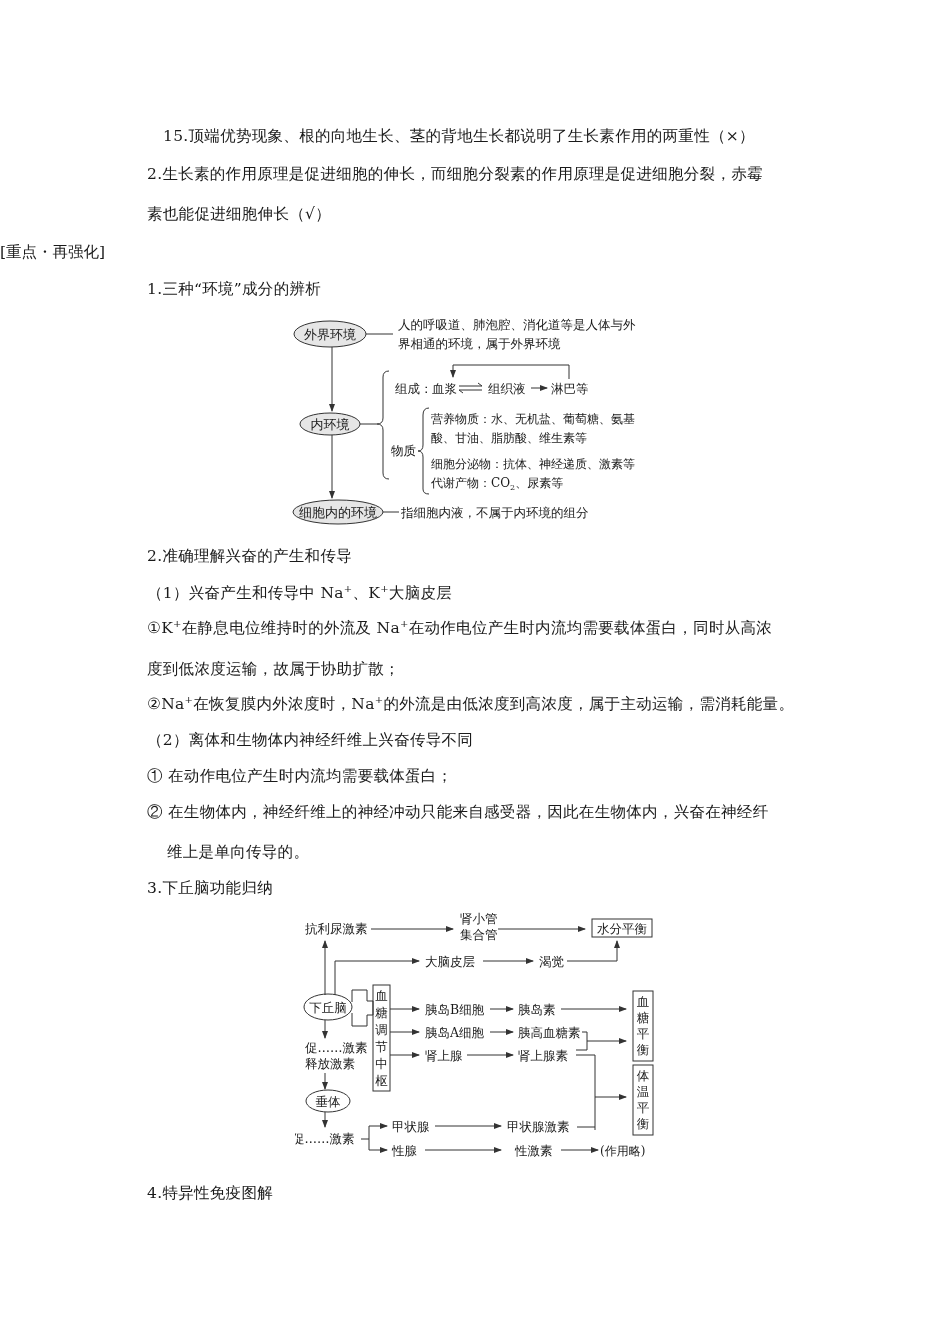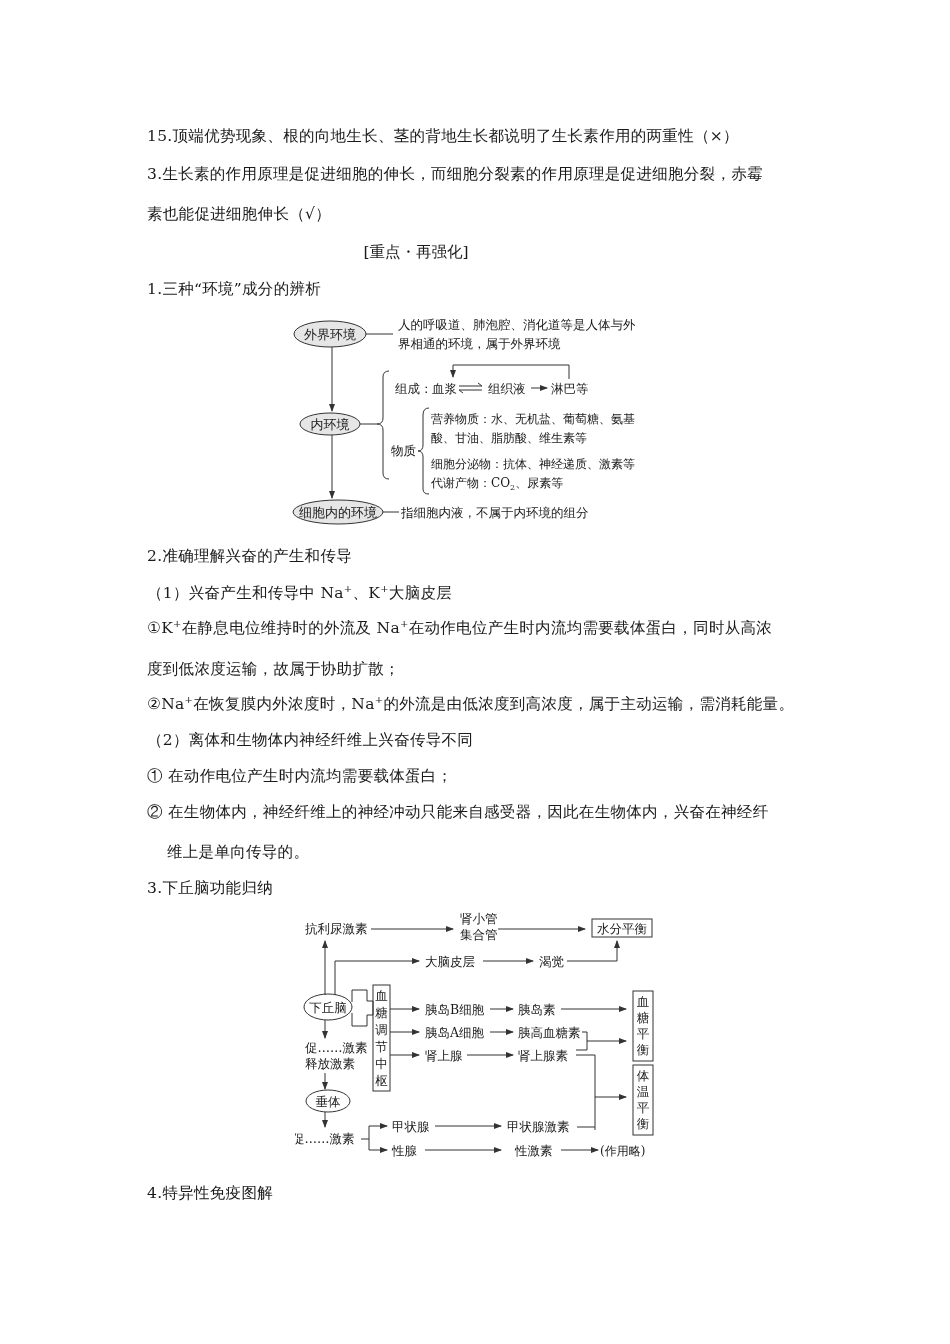--- a/index.html
+++ b/index.html
@@ -1,28 +1,28 @@
 <!DOCTYPE html>
 <html><head>
 <meta charset="utf-8">
 <style>
   html, body { margin:0; padding:0; background:#ffffff; }
   body { width:950px; height:1344px; position:relative; overflow:hidden;
          font-family:"DejaVu Serif","Liberation Serif",serif; color:#1a1a1a; }
   .line { position:absolute; left:147px; font-size:15.5px; white-space:nowrap; letter-spacing:0.3px; }
-  .center { position:absolute; left:0; width:832px; text-align:center; font-size:15.5px; }
+  .center { position:absolute; left:0; width:832px; font-size:15.5px; }
   sup { font-size:10px; vertical-align:super; line-height:0; }
   svg text { font-family:"DejaVu Serif","Liberation Serif",serif; fill:#1a1a1a; }
   .diagram { position:absolute; }
 </style>
 </head>
 <body>
 
-<div class="line" style="top:126px;">15.顶端优势现象、根的向地生长、茎的背地生长都说明了生长素作用的两重性（×）</div>
-<div class="line" style="top:164px;">3.生长素的作用原理是促进细胞的伸长，而细胞分裂素的作用原理是促进细胞分裂，赤霉</div>
+<div class="line" style="top:126px;margin-left:16px;">15.顶端优势现象、根的向地生长、茎的背地生长都说明了生长素作用的两重性（×）</div>
+<div class="line" style="top:164px;">2.生长素的作用原理是促进细胞的伸长，而细胞分裂素的作用原理是促进细胞分裂，赤霉</div>
 <div class="line" style="top:204px;">素也能促进细胞伸长（√）</div>
 <div class="center" style="top:242px;">[重点・再强化]</div>
 <div class="line" style="top:279px;">1.三种“环境”成分的辨析</div>
 
 <svg class="diagram" style="left:285px;top:305px;" width="380" height="225" viewBox="0 0 380 225">
   <defs>
     <marker id="ah" markerWidth="8" markerHeight="6" refX="7" refY="3" orient="auto">
       <path d="M0,0 L8,3 L0,6 Z" fill="#333"></path>
     </marker>
   </defs>

